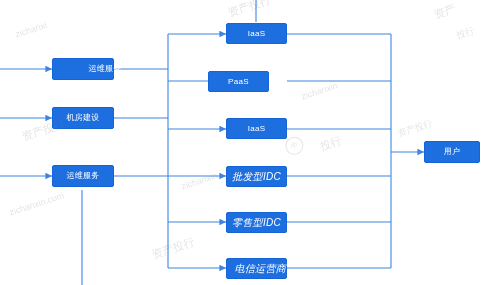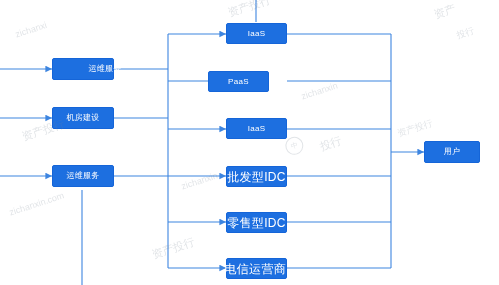--- a/index.html
+++ b/index.html
@@ -36,21 +36,22 @@
     color: #ffffff;
     font-size: 8px;
     line-height: 1;
     display: flex;
     align-items: center;
     justify-content: center;
     letter-spacing: 0.3px;
     white-space: nowrap;
   }
   .node.wide {
-    font-size: 12px;
+    font-size: 10px;
+    font-style: italic;
   }
   .wm {
     position: absolute;
     color: rgba(120, 130, 145, 0.22);
     font-size: 11px;
     font-family: "Liberation Sans", sans-serif;
     white-space: nowrap;
     transform: rotate(-18deg);
     transform-origin: left top;
     pointer-events: none;

